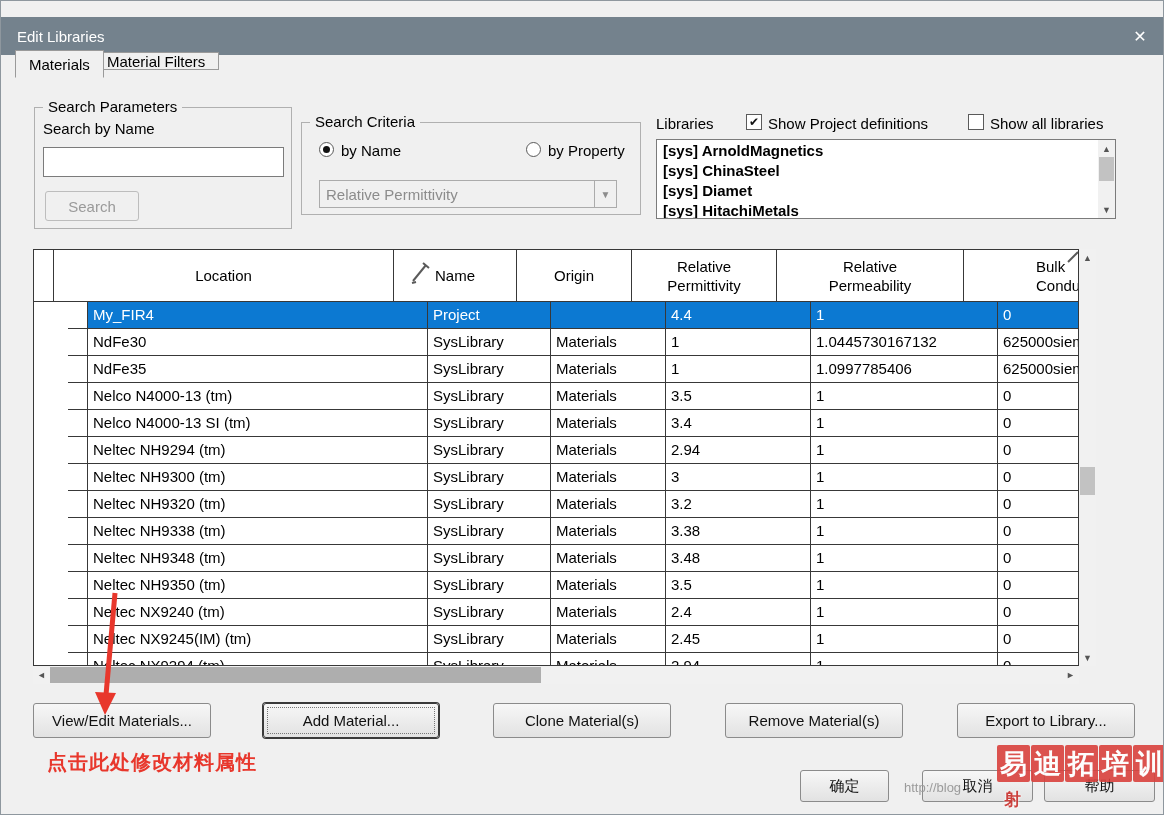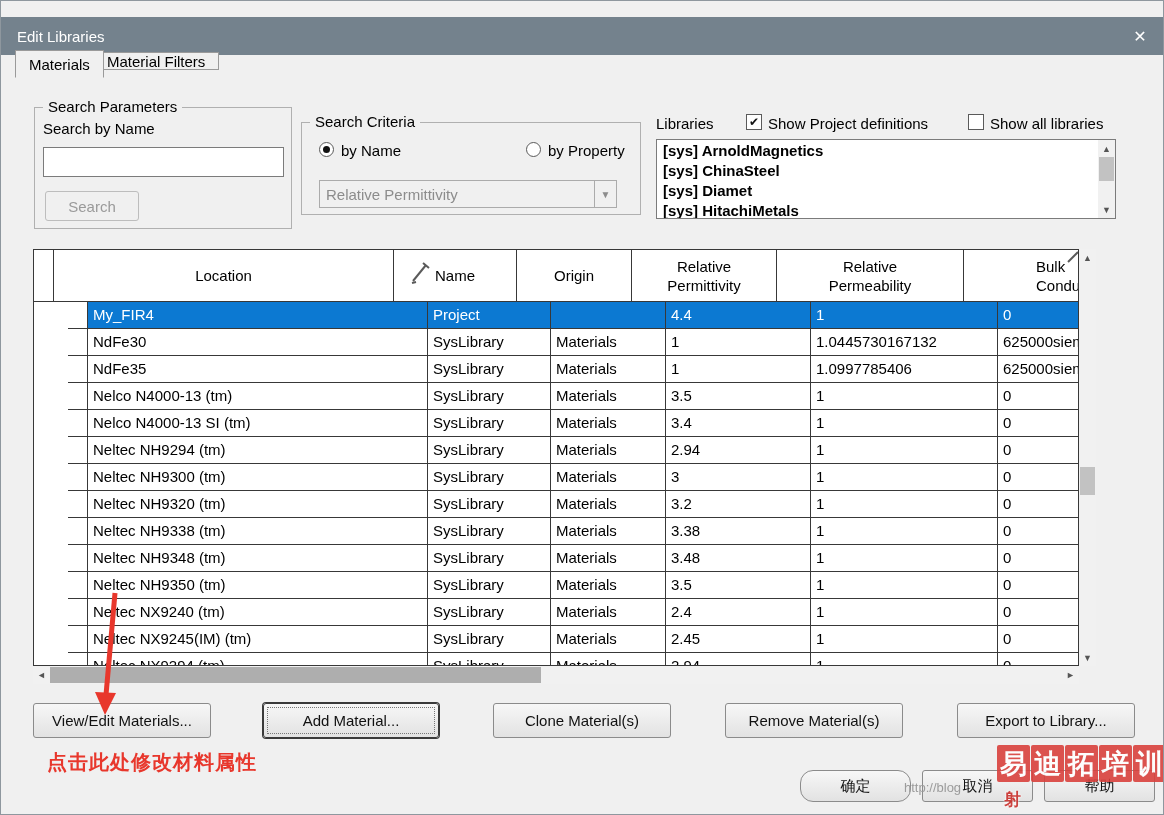--- a/index.html
+++ b/index.html
@@ -329,21 +329,21 @@
   <div class="btn" style="left:492px; top:702px; width:178px; height:35px;">
     <span>Clone Material(s)</span>
   </div>
   <div class="btn" style="left:724px; top:702px; width:178px; height:35px;">
     <span>Remove Material(s)</span>
   </div>
   <div class="btn" style="left:956px; top:702px; width:178px; height:35px;">
     <span>Export to Library...</span>
   </div>
 
-  <div class="btn" style="left:799px; top:769px; width:111px; height:32px;border-radius:13px;">
+  <div class="btn" style="left:799px; top:769px; width:89px; height:32px;">
     <span>确定</span>
   </div>
   <div class="btn" style="left:921px; top:769px; width:111px; height:32px;">
     <span>取消</span>
   </div>
   <div class="btn" style="left:1043px; top:769px; width:111px; height:32px;">
     <span>帮助</span>
   </div>
 
   <svg id="arrow-overlay" width="1164" height="815">

